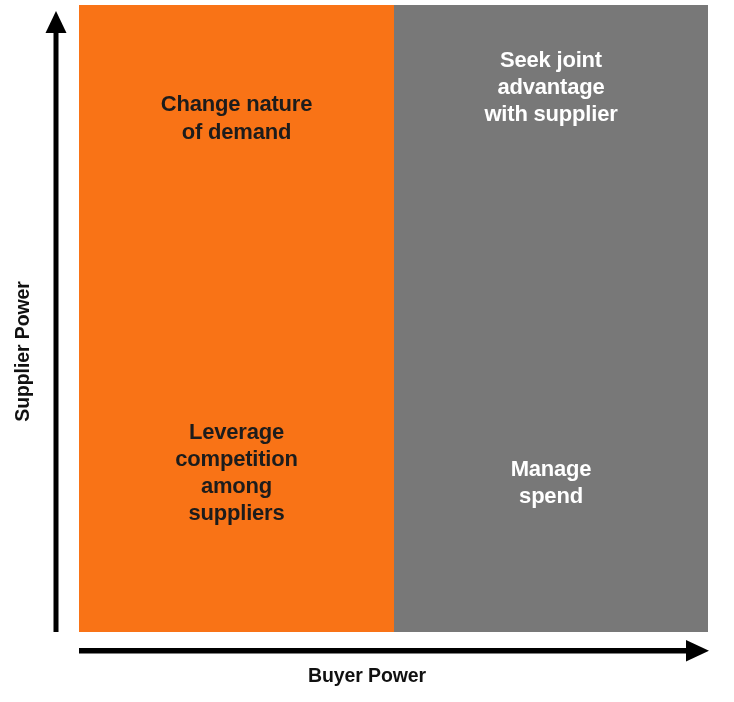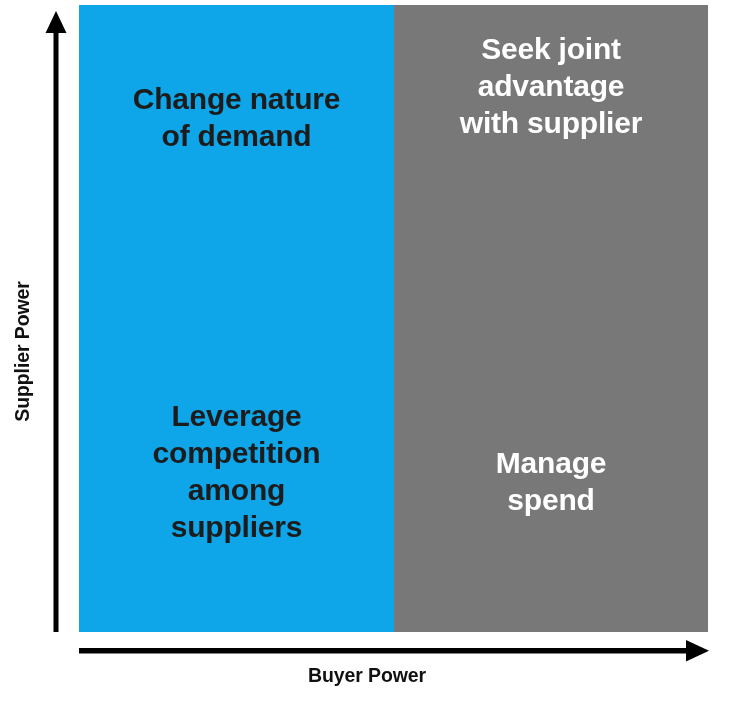--- a/index.html
+++ b/index.html
@@ -41,27 +41,27 @@
     display: flex;
     align-items: center;
     justify-content: center;
     box-sizing: border-box;
     padding: 4px 14px;
   }
 
   .quadrant .q-text {
     text-align: center;
     font-weight: 700;
-    font-size: 30px;
+    font-size: 22px;
     line-height: 1.23;
     letter-spacing: -0.2px;
     white-space: pre-line;
   }
 
-  .fill-light { background: #0ea5e9; align-items: center; }
+  .fill-light { background: #f97316; align-items: center; }
   .fill-dark  { background: #787878; }
 
   .text-dark  { color: #1c1c1c; }
   .text-light { color: #ffffff; }
 
   
   .q-tl .q-text { transform: translateY(-46px); }
   .q-tr .q-text { transform: translateY(-77px); }
   .q-bl .q-text { transform: translateY(5px); }
   .q-br .q-text { transform: translateY(-5px); }

